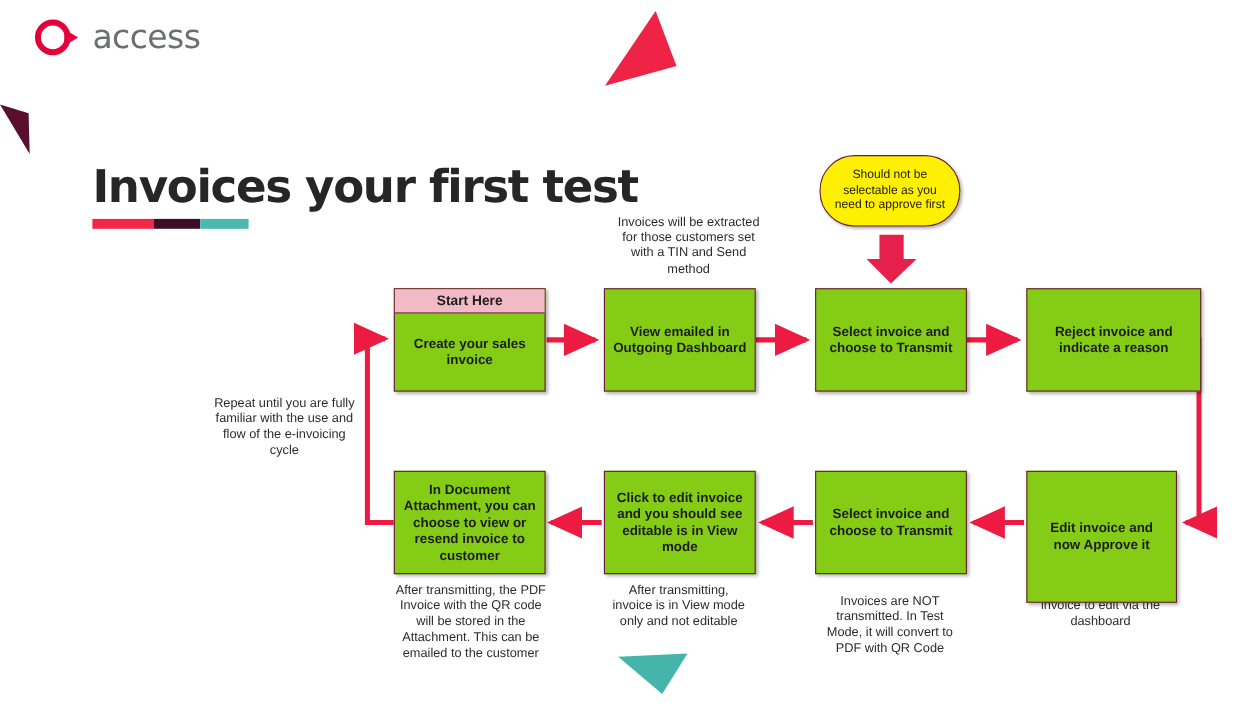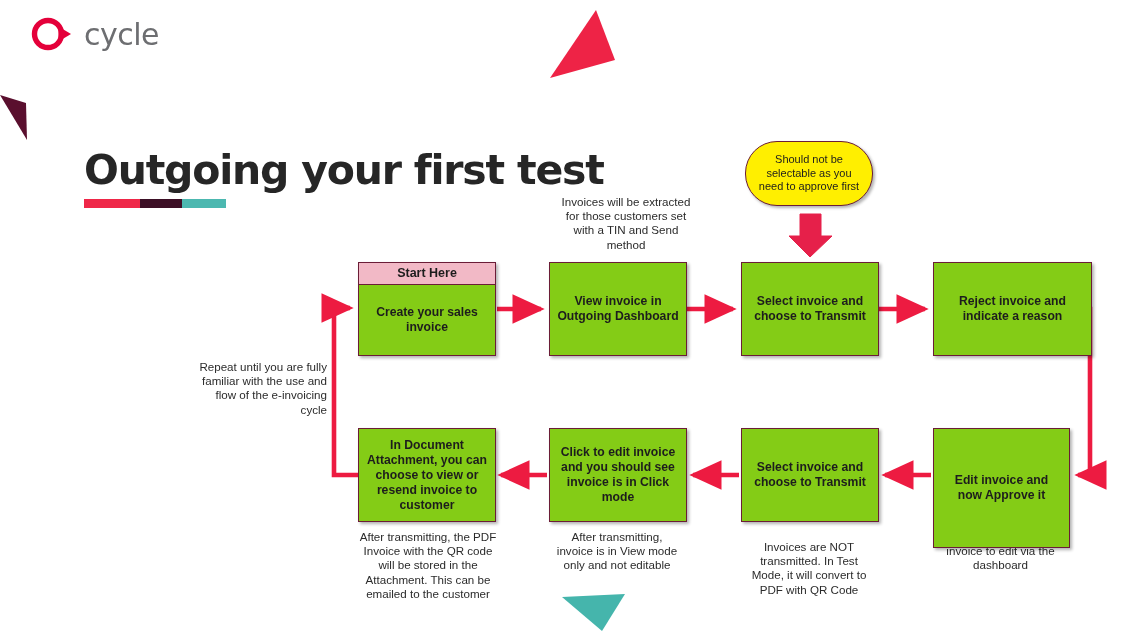--- a/index.html
+++ b/index.html
@@ -49,21 +49,21 @@
     font-size:12.2px;font-weight:bold;line-height:15px;text-align:center;
     padding:2px 7px;box-sizing:border-box;
   }
   .node.top-row .body{align-items:center;}
 
   
   .note{
     position:absolute;font-size:11.6px;line-height:14.2px;
     text-align:center;color:#2b2b2b;
   }
-  .note.right-align{text-align:right;}
+  .note.right-align{text-align:center;}
 
   
   #callout{
     position:absolute;left:745px;top:141px;width:128px;height:65px;
     background:#ffef00;border:1.6px solid #6b1d37;border-radius:32px;
     box-shadow:2px 2px 3px rgba(0,0,0,.30);
     display:flex;align-items:center;justify-content:center;
     font-size:11px;line-height:13.4px;text-align:center;color:#1d1d1d;
     box-sizing:border-box;padding:0 8px;
   }
@@ -74,30 +74,30 @@
 <body>
 
 <div class="abs" id="brand">
   <span class="logo-mark">
     <svg width="42" height="42" viewBox="0 0 42 42">
       <circle cx="18" cy="21" r="13.5" fill="none" stroke="#e4003a" stroke-width="5.4"></circle>
       <path d="M28.5 13.5 L41 21 L28.5 28.5 Z" fill="#e4003a"></path>
       <circle cx="18" cy="21" r="9" fill="#ffffff"></circle>
     </svg>
   </span>
-  <span class="logo-text">cycle</span>
+  <span class="logo-text">access</span>
 </div>
 
 <svg class="overlay">
   <polygon points="0,95 26,103 27,140" fill="#5a0f2e"></polygon>
   <polygon points="596,10 615,60 550,78" fill="#ee2346"></polygon>
   <polygon points="562,597 625,594 602,631" fill="#45b5ac"></polygon>
 </svg>
 
-<div class="abs" id="page-title">Outgoing your first test</div>
+<div class="abs" id="page-title">Invoices your first test</div>
 <div class="abs" id="accent-bar">
   <i style="width:56px;background:#ef2748;"></i>
   <i style="width:42px;background:#3d0f26;"></i>
   <i style="width:44px;background:#4cb8b0;"></i>
 </div>
 
 <svg class="overlay">
   <defs>
     <marker id="ah-r" markerWidth="7" markerHeight="7" refX="6.2" refY="3.5" orient="auto">
       <polygon points="0,0.3 7,3.5 0,6.7" fill="#ed1b41"></polygon>
@@ -137,37 +137,37 @@
 <div class="note" style="left:745px;top:540px;width:128px;">Invoices are NOT transmitted. In Test Mode, it will convert to PDF with QR Code</div>
 
 <div class="note" style="left:934px;top:530px;width:133px;">You can access the invoice to edit via the dashboard</div>
 
 <div class="node top-row" style="left:358px;top:262px;width:138px;height:94px;">
   <div class="hdr">Start Here</div>
   <div class="body">Create your sales invoice</div>
 </div>
 
 <div class="node top-row" style="left:549px;top:262px;width:138px;height:94px;">
-  <div class="body">View invoice in Outgoing Dashboard</div>
+  <div class="body">View emailed in Outgoing Dashboard</div>
 </div>
 
 <div class="node top-row" style="left:741px;top:262px;width:138px;height:94px;">
   <div class="body">Select invoice and choose to Transmit</div>
 </div>
 
 <div class="node top-row" style="left:933px;top:262px;width:159px;height:94px;">
   <div class="body">Reject invoice and indicate a reason</div>
 </div>
 
 <div class="node" style="left:358px;top:428px;width:138px;height:94px;">
   <div class="body">In Document Attachment, you can choose to view or resend invoice to customer</div>
 </div>
 
 <div class="node" style="left:549px;top:428px;width:138px;height:94px;">
-  <div class="body">Click to edit invoice and you should see invoice is in Click mode</div>
+  <div class="body">Click to edit invoice and you should see editable is in View mode</div>
 </div>
 
 <div class="node" style="left:741px;top:428px;width:138px;height:94px;">
   <div class="body">Select invoice and choose to Transmit</div>
 </div>
 
 <div class="node" style="left:933px;top:428px;width:137px;height:120px;">
   <div class="body">Edit invoice and now Approve it</div>
 </div>
 

